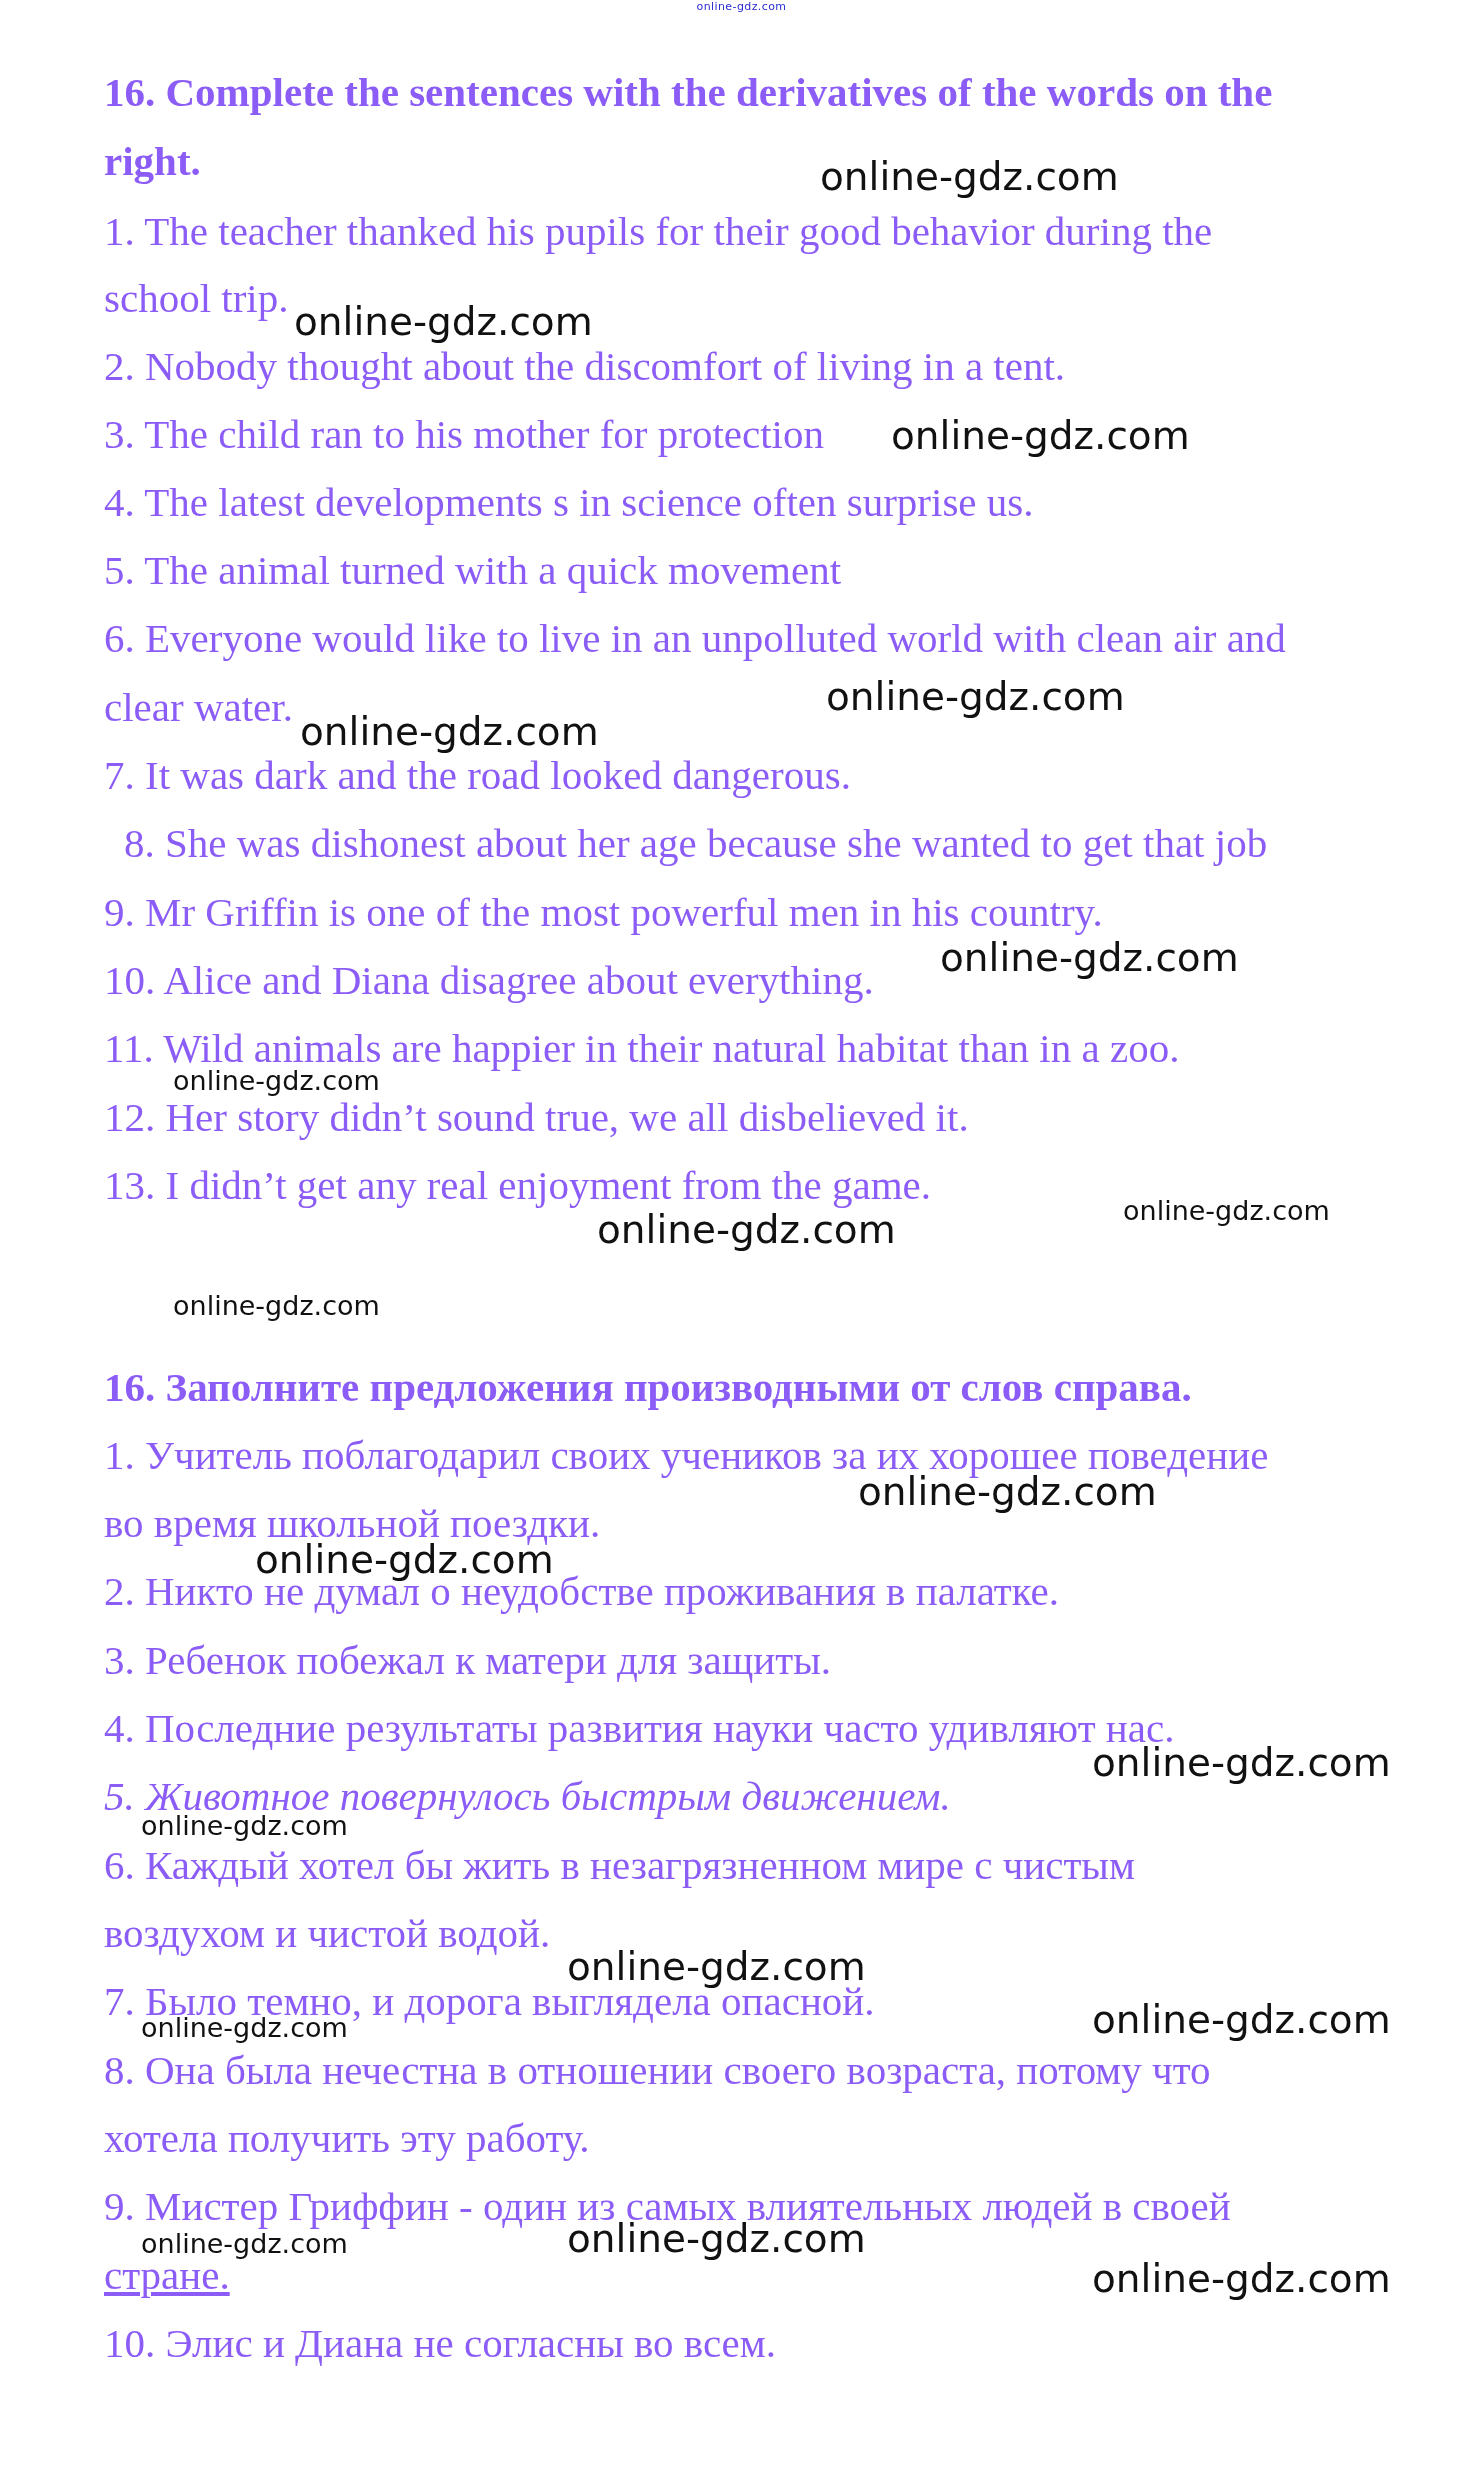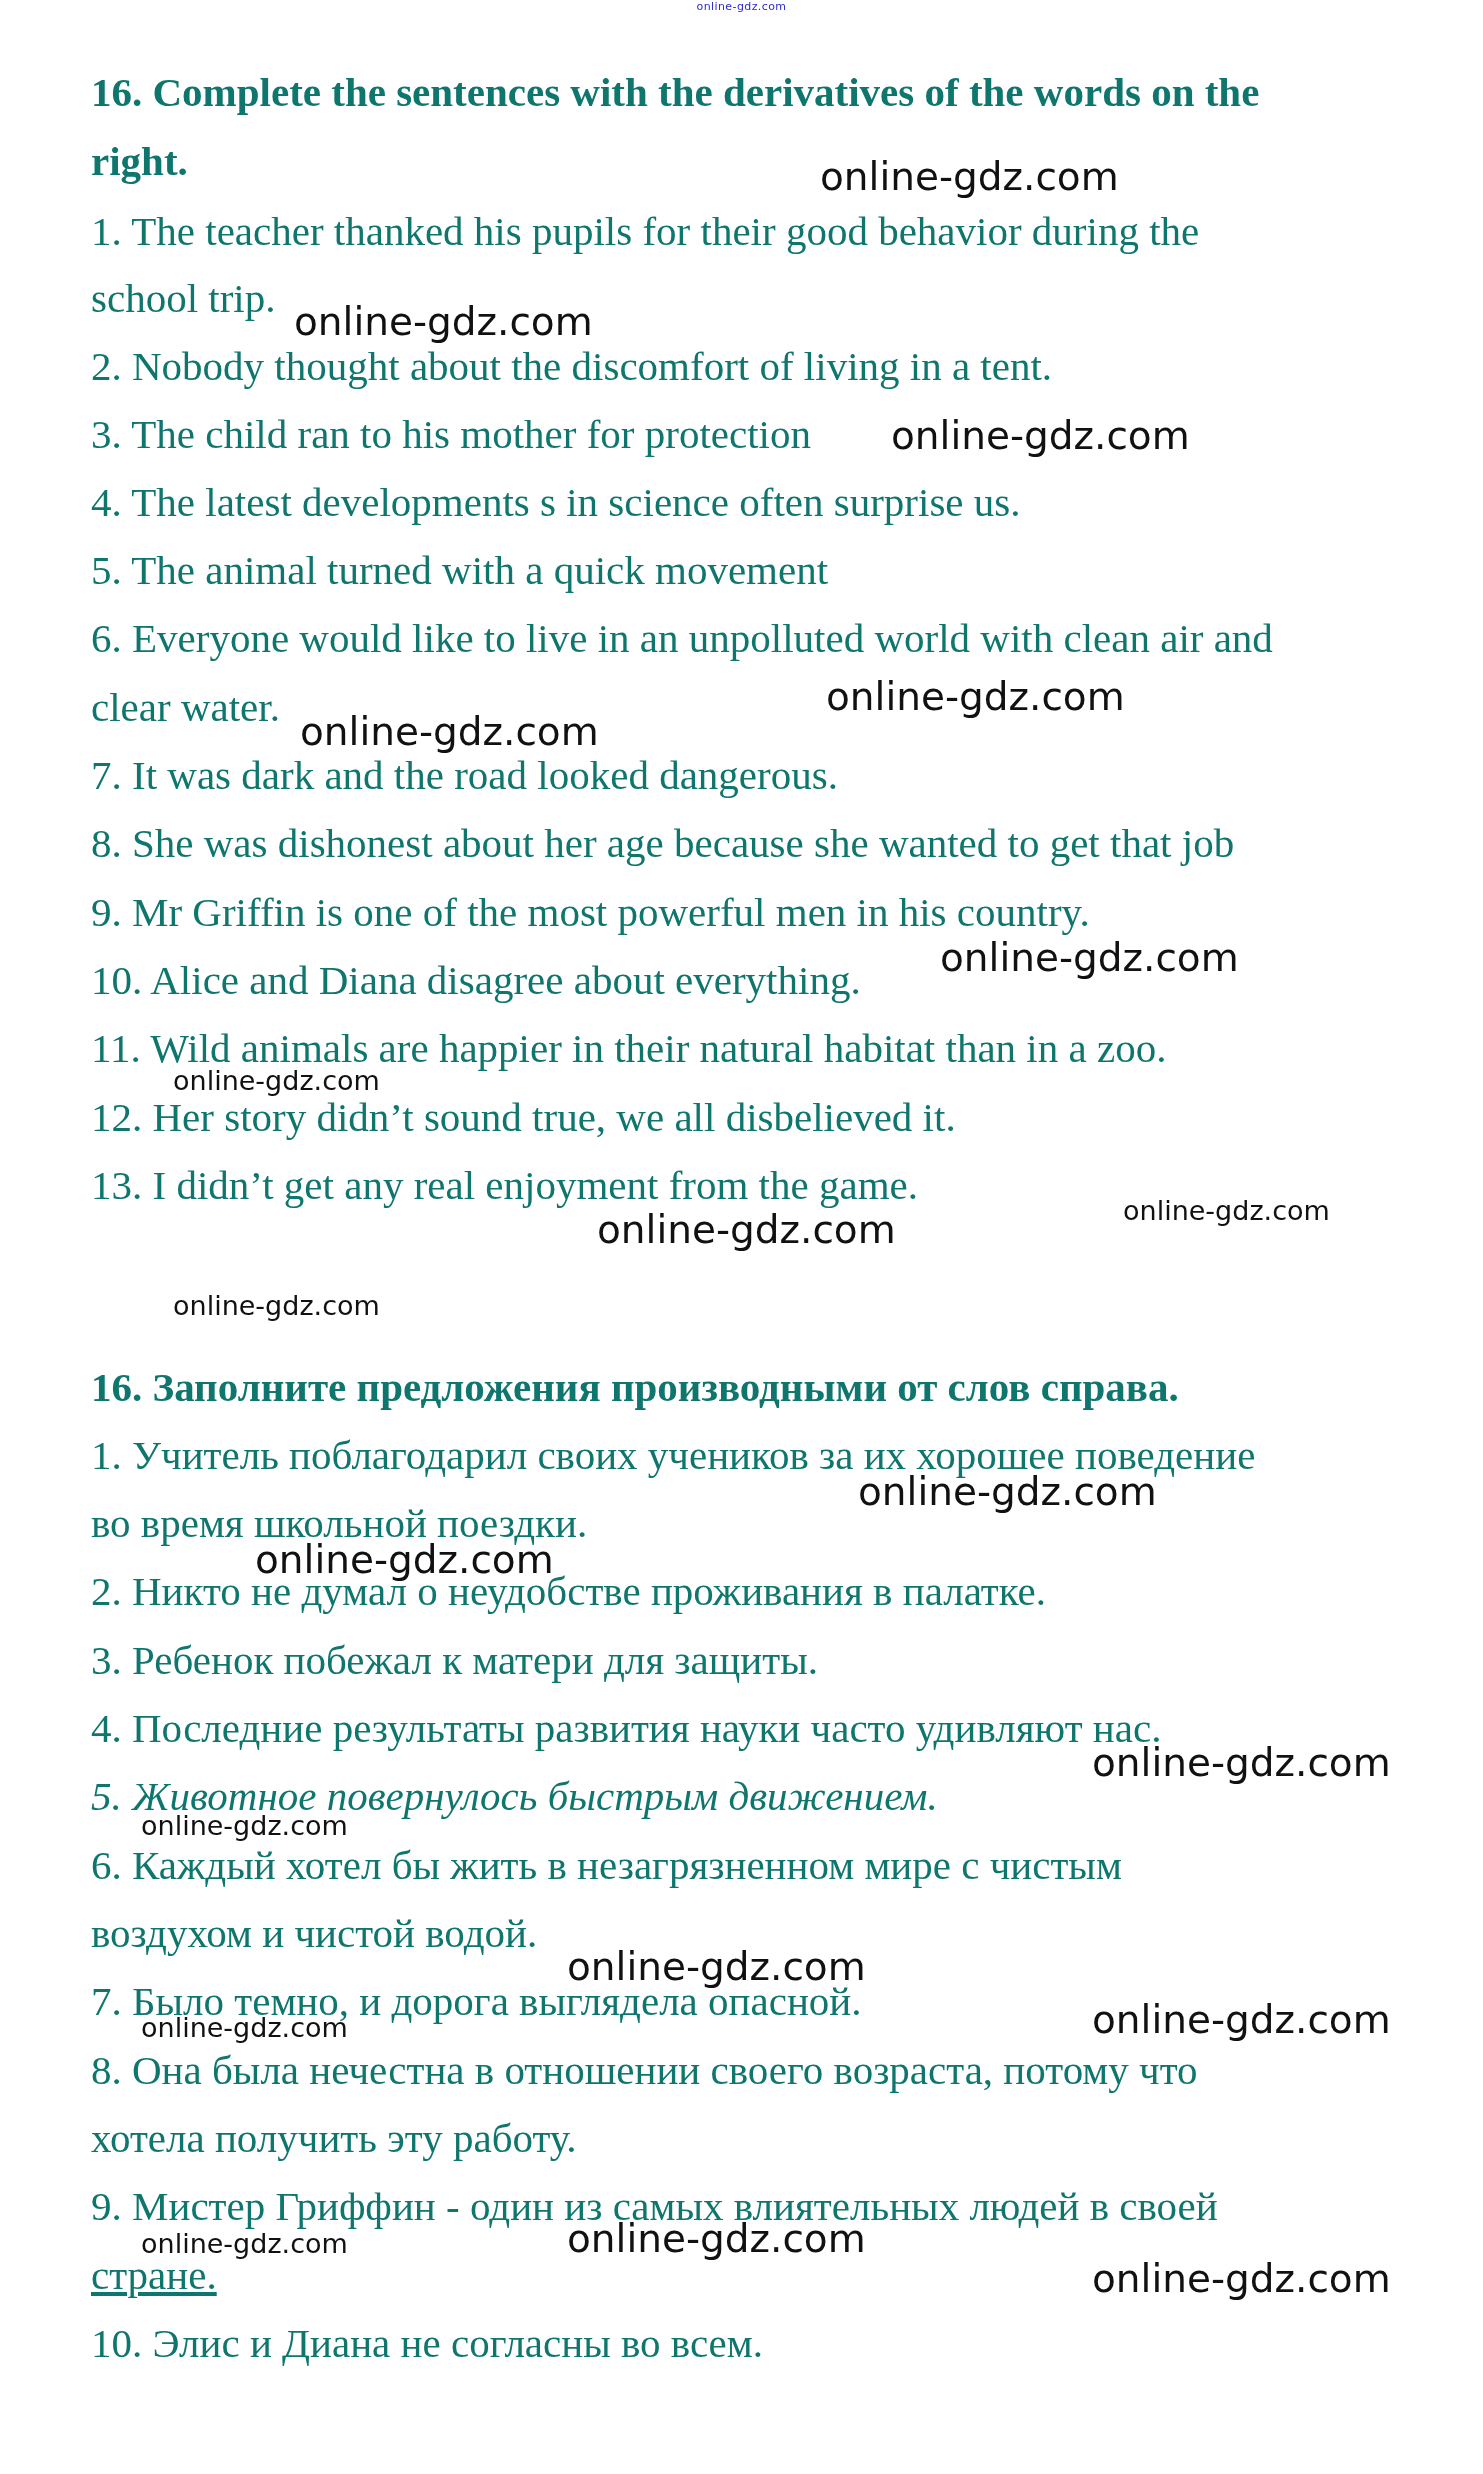--- a/index.html
+++ b/index.html
@@ -4,22 +4,22 @@
 <style>
   html, body { margin: 0; padding: 0; background: #ffffff; }
   body { width: 1483px; height: 2475px; position: relative; overflow: hidden; }
   .page { position: absolute; left: 0; top: 0; width: 1483px; height: 2475px; background: #ffffff; }
   .top-link {
     position: absolute; left: 0; width: 1483px; top: 0; text-align: center;
     font-family: "DejaVu Sans", sans-serif; font-size: 11px; color: #2b2bd0;
     letter-spacing: 0.4px;
   }
   .line {
-    position: absolute; left: 91px; white-space: nowrap;
-    font-family: "Liberation Serif", serif; font-size: 41px; color: #0f766e; line-height: 1;
+    position: absolute; left: 104px; white-space: nowrap;
+    font-family: "Liberation Serif", serif; font-size: 41px; color: #8b5cf6; line-height: 1;
   }
   .heading { font-weight: bold; }
   .wm {
     position: absolute; white-space: nowrap;
     font-family: "DejaVu Sans", sans-serif; color: #111111; line-height: 1;
   }
   .wm.big { font-size: 39px; }
   .wm.small { font-size: 27px; }
 </style>
 </head>
@@ -34,21 +34,21 @@
 
   <div class="line" style="top:211px;">1. The teacher thanked his pupils for their good behavior during the</div>
   <div class="line" style="top:278px;">school trip.</div>
   <div class="line" style="top:346px;">2. Nobody thought about the discomfort of living in a tent.</div>
   <div class="line" style="top:414px;">3. The child ran to his mother for protection</div>
   <div class="line" style="top:482px;">4. The latest developments s in science often surprise us.</div>
   <div class="line" style="top:550px;">5. The animal turned with a quick movement</div>
   <div class="line" style="top:618px;">6. Everyone would like to live in an unpolluted world with clean air and</div>
   <div class="line" style="top:687px;">clear water.</div>
   <div class="line" style="top:755px;">7. It was dark and the road looked dangerous.</div>
-  <div class="line" style="top:823px;">8. She was dishonest about her age because she wanted to get that job</div>
+  <div class="line" style="top:823px;margin-left:20px;">8. She was dishonest about her age because she wanted to get that job</div>
   <div class="line" style="top:892px;">9. Mr Griffin is one of the most powerful men in his country.</div>
   <div class="line" style="top:960px;">10. Alice and Diana disagree about everything.</div>
   <div class="line" style="top:1028px;">11. Wild animals are happier in their natural habitat than in a zoo.</div>
   <div class="line" style="top:1097px;">12. Her story didn’t sound true, we all disbelieved it.</div>
   <div class="line" style="top:1165px;">13. I didn’t get any real enjoyment from the game.</div>
 
   <div class="line heading" style="top:1367px;">16. Заполните предложения производными от слов справа.</div>
 
   <div class="line" style="top:1435px;">1. Учитель поблагодарил своих учеников за их хорошее поведение</div>
   <div class="line" style="top:1503px;">во время школьной поездки.</div>

